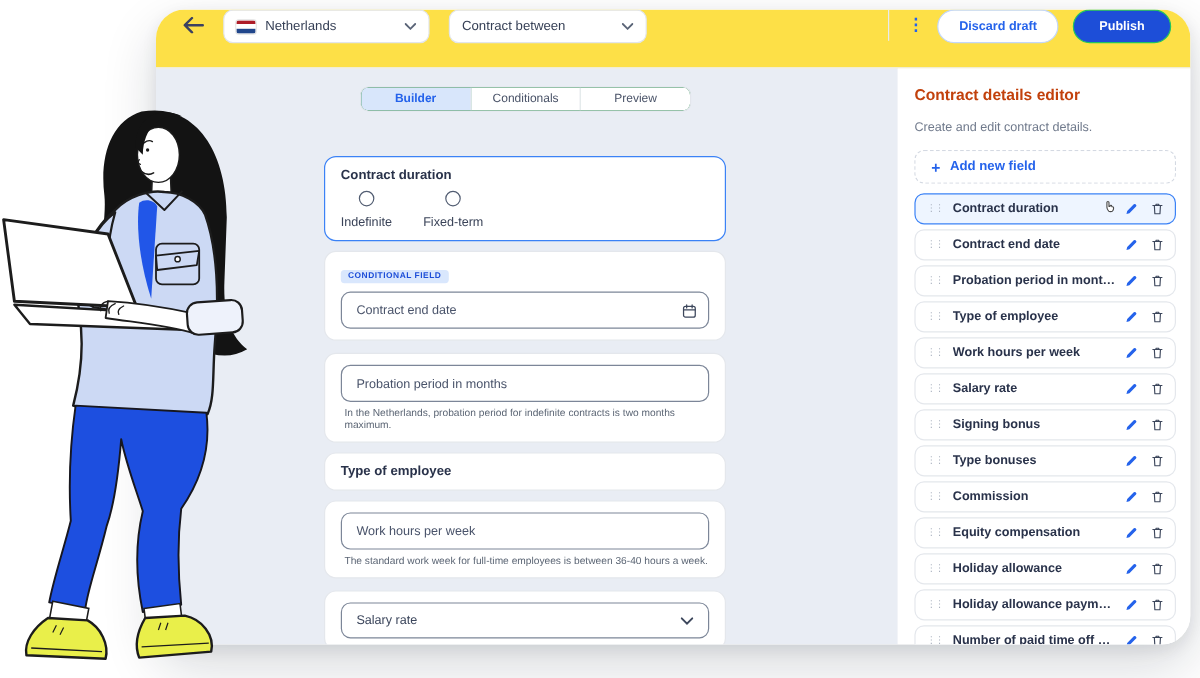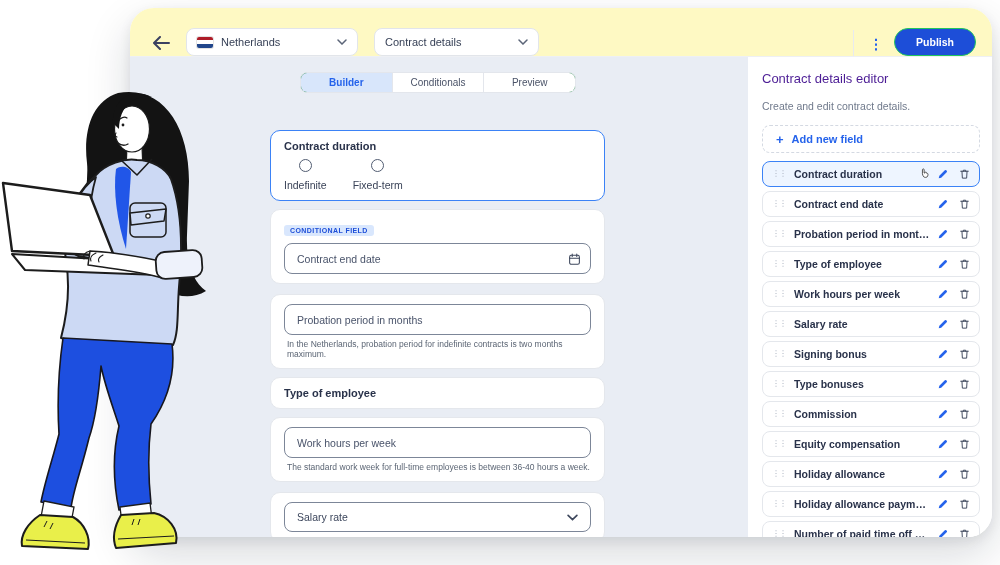--- a/index.html
+++ b/index.html
@@ -15,22 +15,22 @@
   
   .app-panel {
     position:absolute; left:130px; top:8px; width:862px; height:529px;
     background:#ffffff; border-radius:24px; overflow:hidden;
     box-shadow:0 18px 45px rgba(15,23,42,.16), 0 4px 12px rgba(15,23,42,.08);
     z-index:1;
   }
 
   
   .topbar {
-    height:49px; display:flex; align-items:flex-end;
-    padding:0 16px 0 18px; background:#fef9c3; border-bottom:1px solid #eef0f4;
+    height:49px; display:flex; align-items:flex-start;
+    padding:0 16px 0 18px; background:#fde047; border-bottom:1px solid #eef0f4;
   }
   .back-btn { width:26px; height:26px; border:none; background:transparent; cursor:pointer;
     display:flex; align-items:center; justify-content:center; }
   .select-box {
     height:28px; border:1px solid #e2e5ea; border-radius:8px; background:#fff;
     display:flex; align-items:center; padding:0 10px; cursor:pointer; gap:8px;
   }
   .select-box .lbl { font-size:11px; color:#353f55; flex:1; white-space:nowrap; }
   .country-select { width:172px; margin-left:12px; }
   .template-select { width:165px; margin-left:16px; }
@@ -82,21 +82,21 @@
   .text-input::placeholder { color:#49536a; opacity:1; }
   .mt { margin-top:6px; }
   .input-icon { position:absolute; right:10px; top:50%; transform:translateY(-50%); display:flex; }
   .helper { font-size:8.5px; color:#5b6574; margin-top:4px; padding-left:3px; }
   .fake-select { height:30px; border:1px solid #7c8698; border-radius:8px; background:#fff;
     display:flex; align-items:center; padding:0 12px; cursor:pointer; }
   .fake-select span { flex:1; font-size:10.5px; color:#3c465c; }
 
   
   .editor-sidebar { width:244px; background:#fff; padding:14px 12px 0 14px; overflow:hidden; }
-  .editor-title { font-size:13px; font-weight:normal; color:#4c1d95; }
+  .editor-title { font-size:13px; font-weight:bold; color:#c2410c; }
   .editor-subtitle { font-size:10.5px; color:#707a8c; margin-top:14px; }
   .add-field-btn {
     width:100%; height:28px; margin-top:13px; margin-bottom:8px;
     border:1.5px dashed #d4d9e2; border-radius:8px; background:#fff; cursor:pointer;
     display:flex; align-items:center; gap:8px; padding:0 13px;
     color:#2563eb; font-size:11px; font-weight:bold; font-family:inherit;
   }
   .add-field-btn .plus { font-size:13px; font-weight:bold; line-height:1; }
   .field-row {
     height:26px; border:1px solid #e4e7ec; border-radius:8px; background:#fff;
@@ -132,29 +132,30 @@
           <i class="w"></i>
           <i class="b"></i>
         </span>
       <span class="lbl">Netherlands</span>
       <svg width="10" height="6" viewBox="0 0 10 6">
           <path d="M1 1l4 4 4-4" stroke="#5b6578" stroke-width="1.5" fill="none" stroke-linecap="round"></path>
         </svg>
     </div>
 
     <div class="select-box template-select">
-      <span class="lbl">Contract details</span>
+      <span class="lbl">Contract between</span>
       <svg width="10" height="6" viewBox="0 0 10 6">
           <path d="M1 1l4 4 4-4" stroke="#5b6578" stroke-width="1.5" fill="none" stroke-linecap="round"></path>
         </svg>
     </div>
 
     <span class="spacer"></span>
     <span class="tb-divider"></span>
     <button class="kebab-btn">⋮</button>
+    <button class="btn btn-ghost">Discard draft</button>
     <button class="btn btn-primary">Publish</button>
   </header>
 
   <div class="content-row">
 
     <main class="builder-area">
 
       <div class="tabs">
         <button class="tab active">Builder</button>
         <button class="tab">Conditionals</button>

